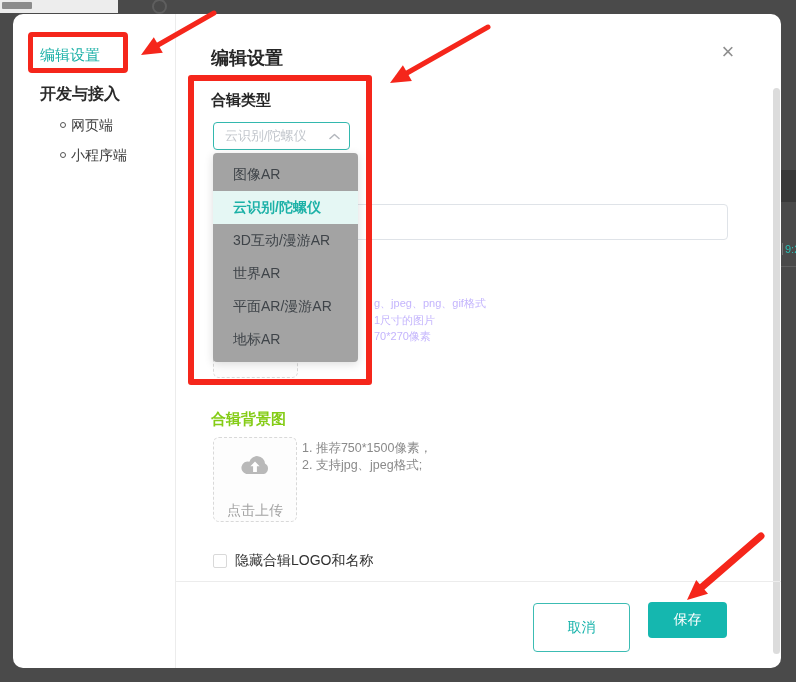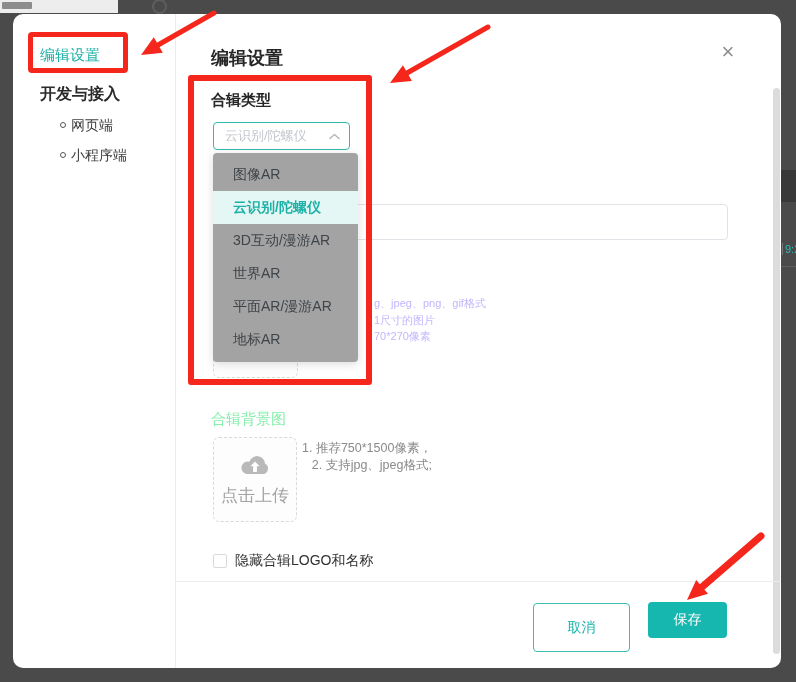--- a/index.html
+++ b/index.html
@@ -46,26 +46,26 @@
 
   .hidden-upload{left:213px;top:294px;width:85px;height:84px;border:1px dashed #d9d9d9;border-radius:6px;background:#fdfdfd;box-sizing:border-box;z-index:3;}
 
   .partial-notes{left:374px;top:295px;z-index:3;font-size:11px;color:#c4b5fd;line-height:16.5px;white-space:nowrap;}
 
   .dropdown-panel{left:213px;top:153px;width:145px;height:209px;background:#a3a3a3;border-radius:4px;
     box-shadow:0 2px 10px rgba(0,0,0,0.14);padding-top:5px;box-sizing:border-box;z-index:5;}
   .dd-item{height:33px;line-height:33px;padding-left:20px;font-size:14px;color:#3f4449;cursor:pointer;white-space:nowrap;}
   .dd-item.selected{background:#e5f7f4;color:#1cb1a7;font-weight:bold;}
 
-  .bg-label{left:211px;top:410px;font-size:15px;font-weight:normal;color:#86efac;z-index:3;}
+  .bg-label{left:211px;top:410px;font-size:15px;font-weight:bold;color:#84cc16;z-index:3;}
   .upload-box{left:213px;top:437px;width:84px;height:85px;border:1px dashed #d9d9d9;border-radius:6px;background:#fdfdfd;
     box-sizing:border-box;text-align:center;z-index:3;cursor:pointer;}
   .upload-box .cloud{margin-top:16px;}
-  .upload-box .up-text{font-size:17px;color:#a3a3a3;margin-top:2px;}
-  .bg-notes{left:302px;top:440px;font-size:12.5px;color:#8a8a8a;line-height:17px;z-index:3;white-space:nowrap;text-align:right;}
+  .upload-box .up-text{font-size:14px;color:#a3a3a3;margin-top:20px;}
+  .bg-notes{left:302px;top:440px;font-size:12.5px;color:#8a8a8a;line-height:17px;z-index:3;white-space:nowrap;}
 
   .chk-box{left:213px;top:554px;width:14px;height:14px;border:1px solid #d9d9d9;border-radius:2px;background:#fff;box-sizing:border-box;z-index:3;cursor:pointer;}
   .chk-label{left:235px;top:552px;font-size:14px;color:#303030;z-index:3;}
 
   .footer-divider{left:176px;top:581px;width:605px;height:1px;background:#ececec;z-index:3;}
   .btn{box-sizing:border-box;border-radius:4px;font-size:14px;display:flex;align-items:center;justify-content:center;cursor:pointer;z-index:4;}
   .btn-cancel{left:533px;top:603px;width:97px;height:49px;background:#fff;border:1px solid #3cbcb3;color:#17b3ab;}
   .btn-save{left:648px;top:602px;width:79px;height:36px;background:#15b7af;border:none;color:#fff;}
 
   

